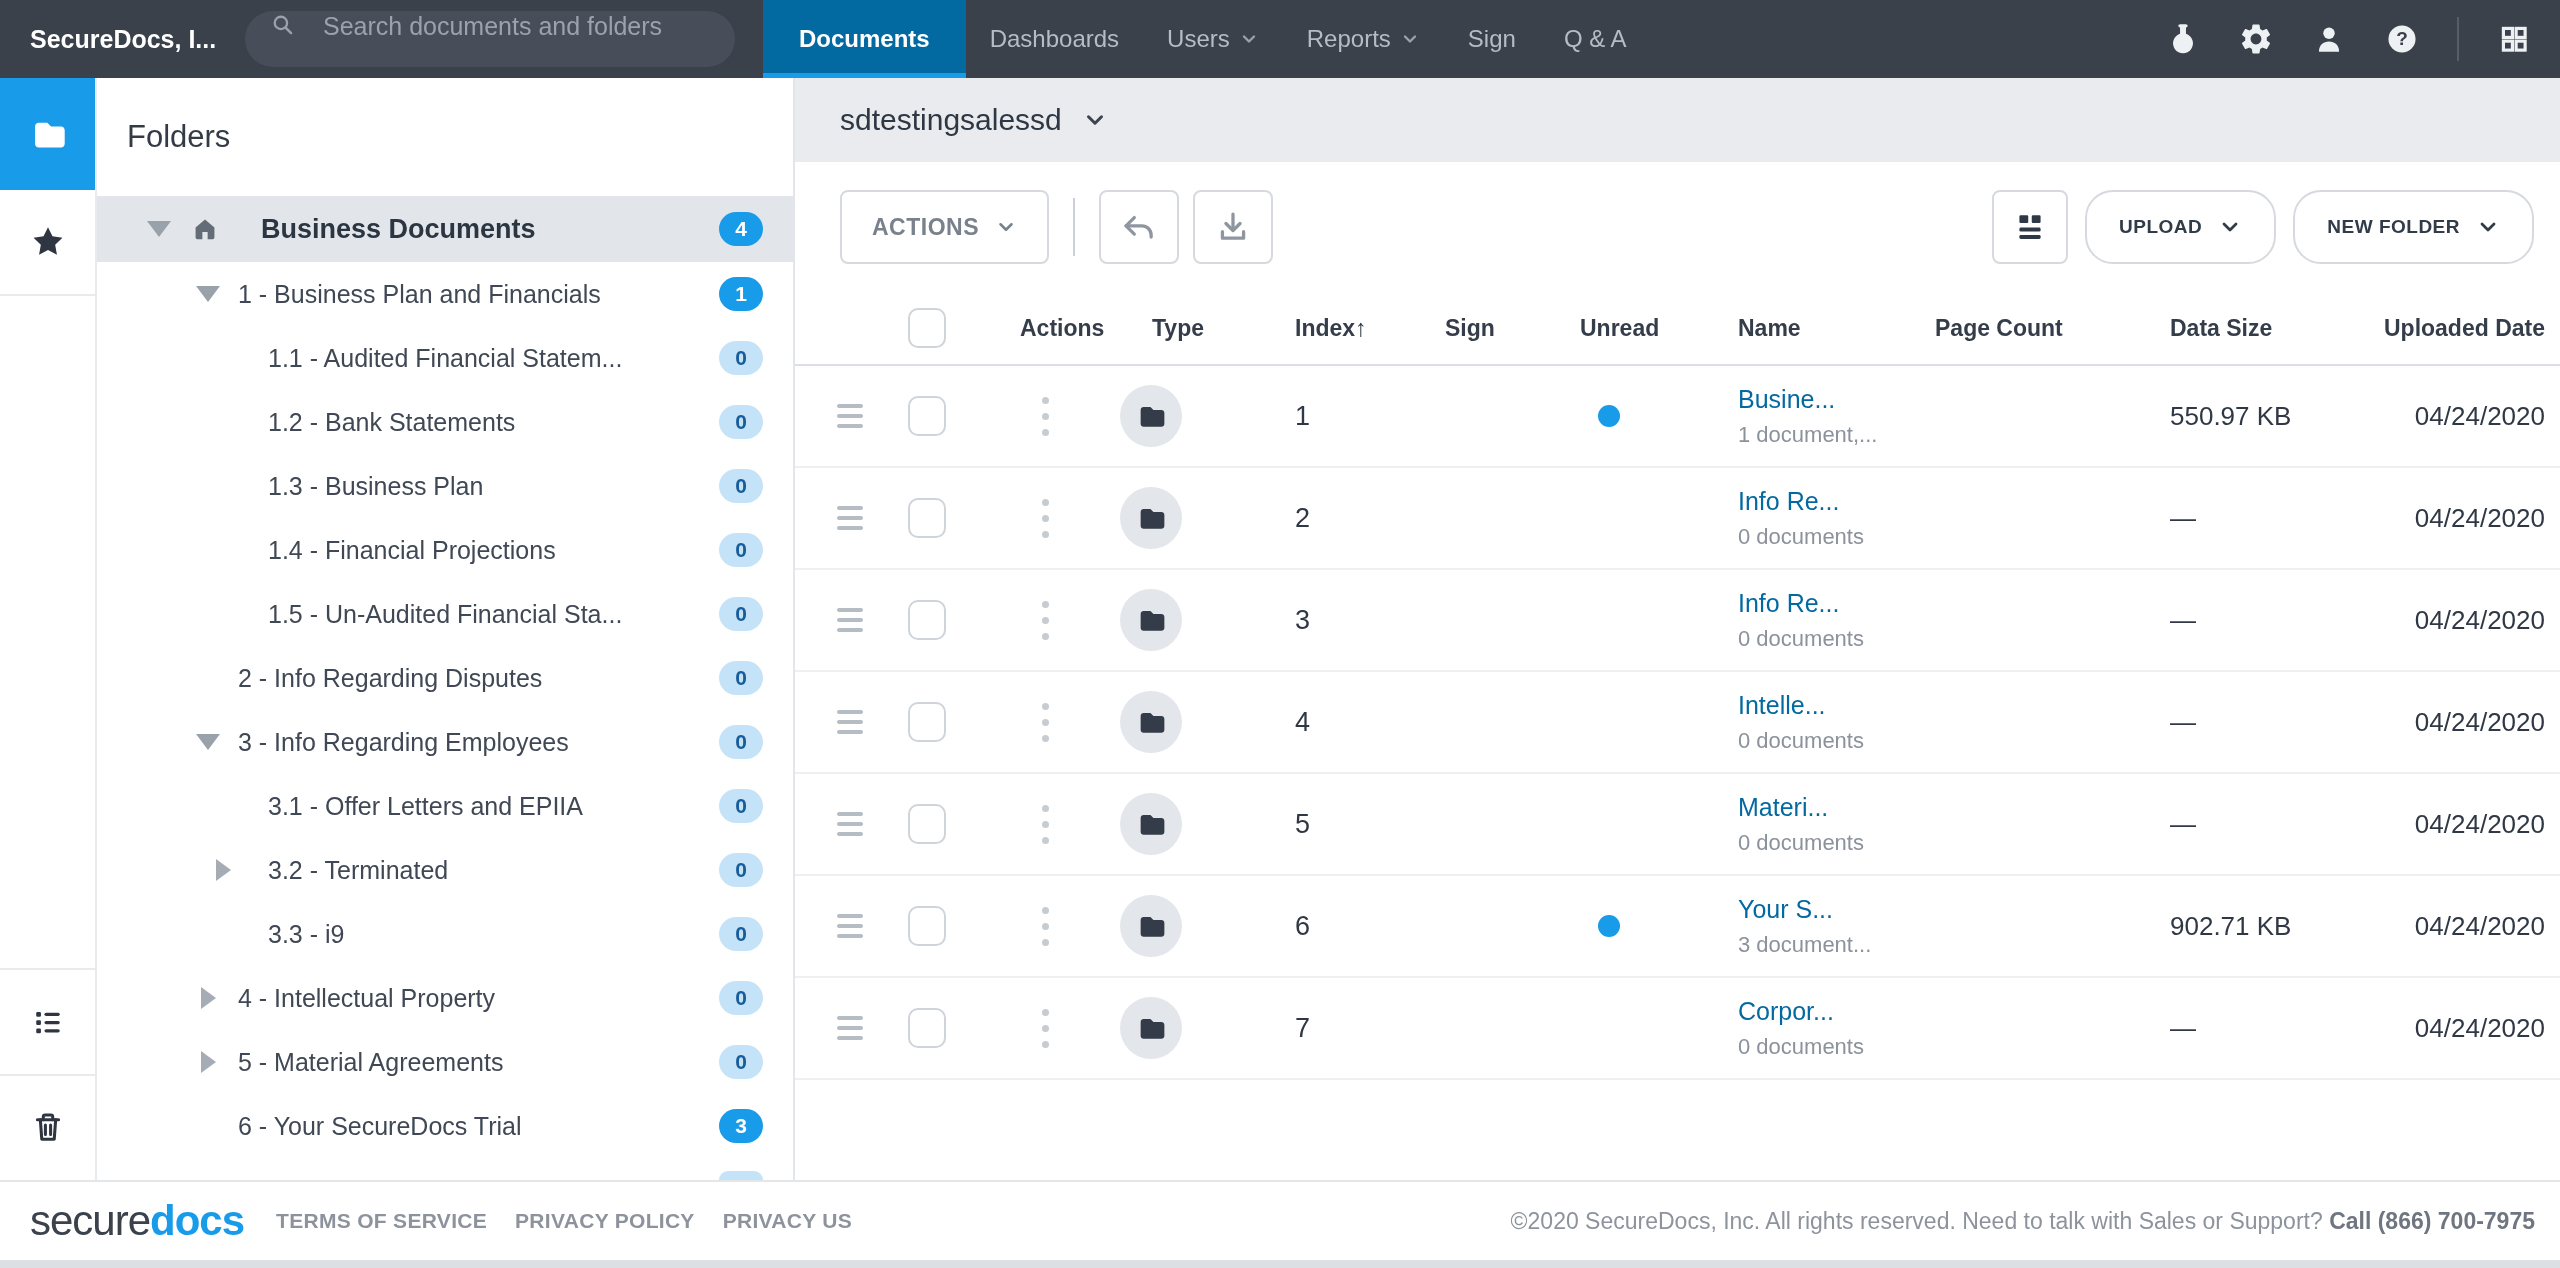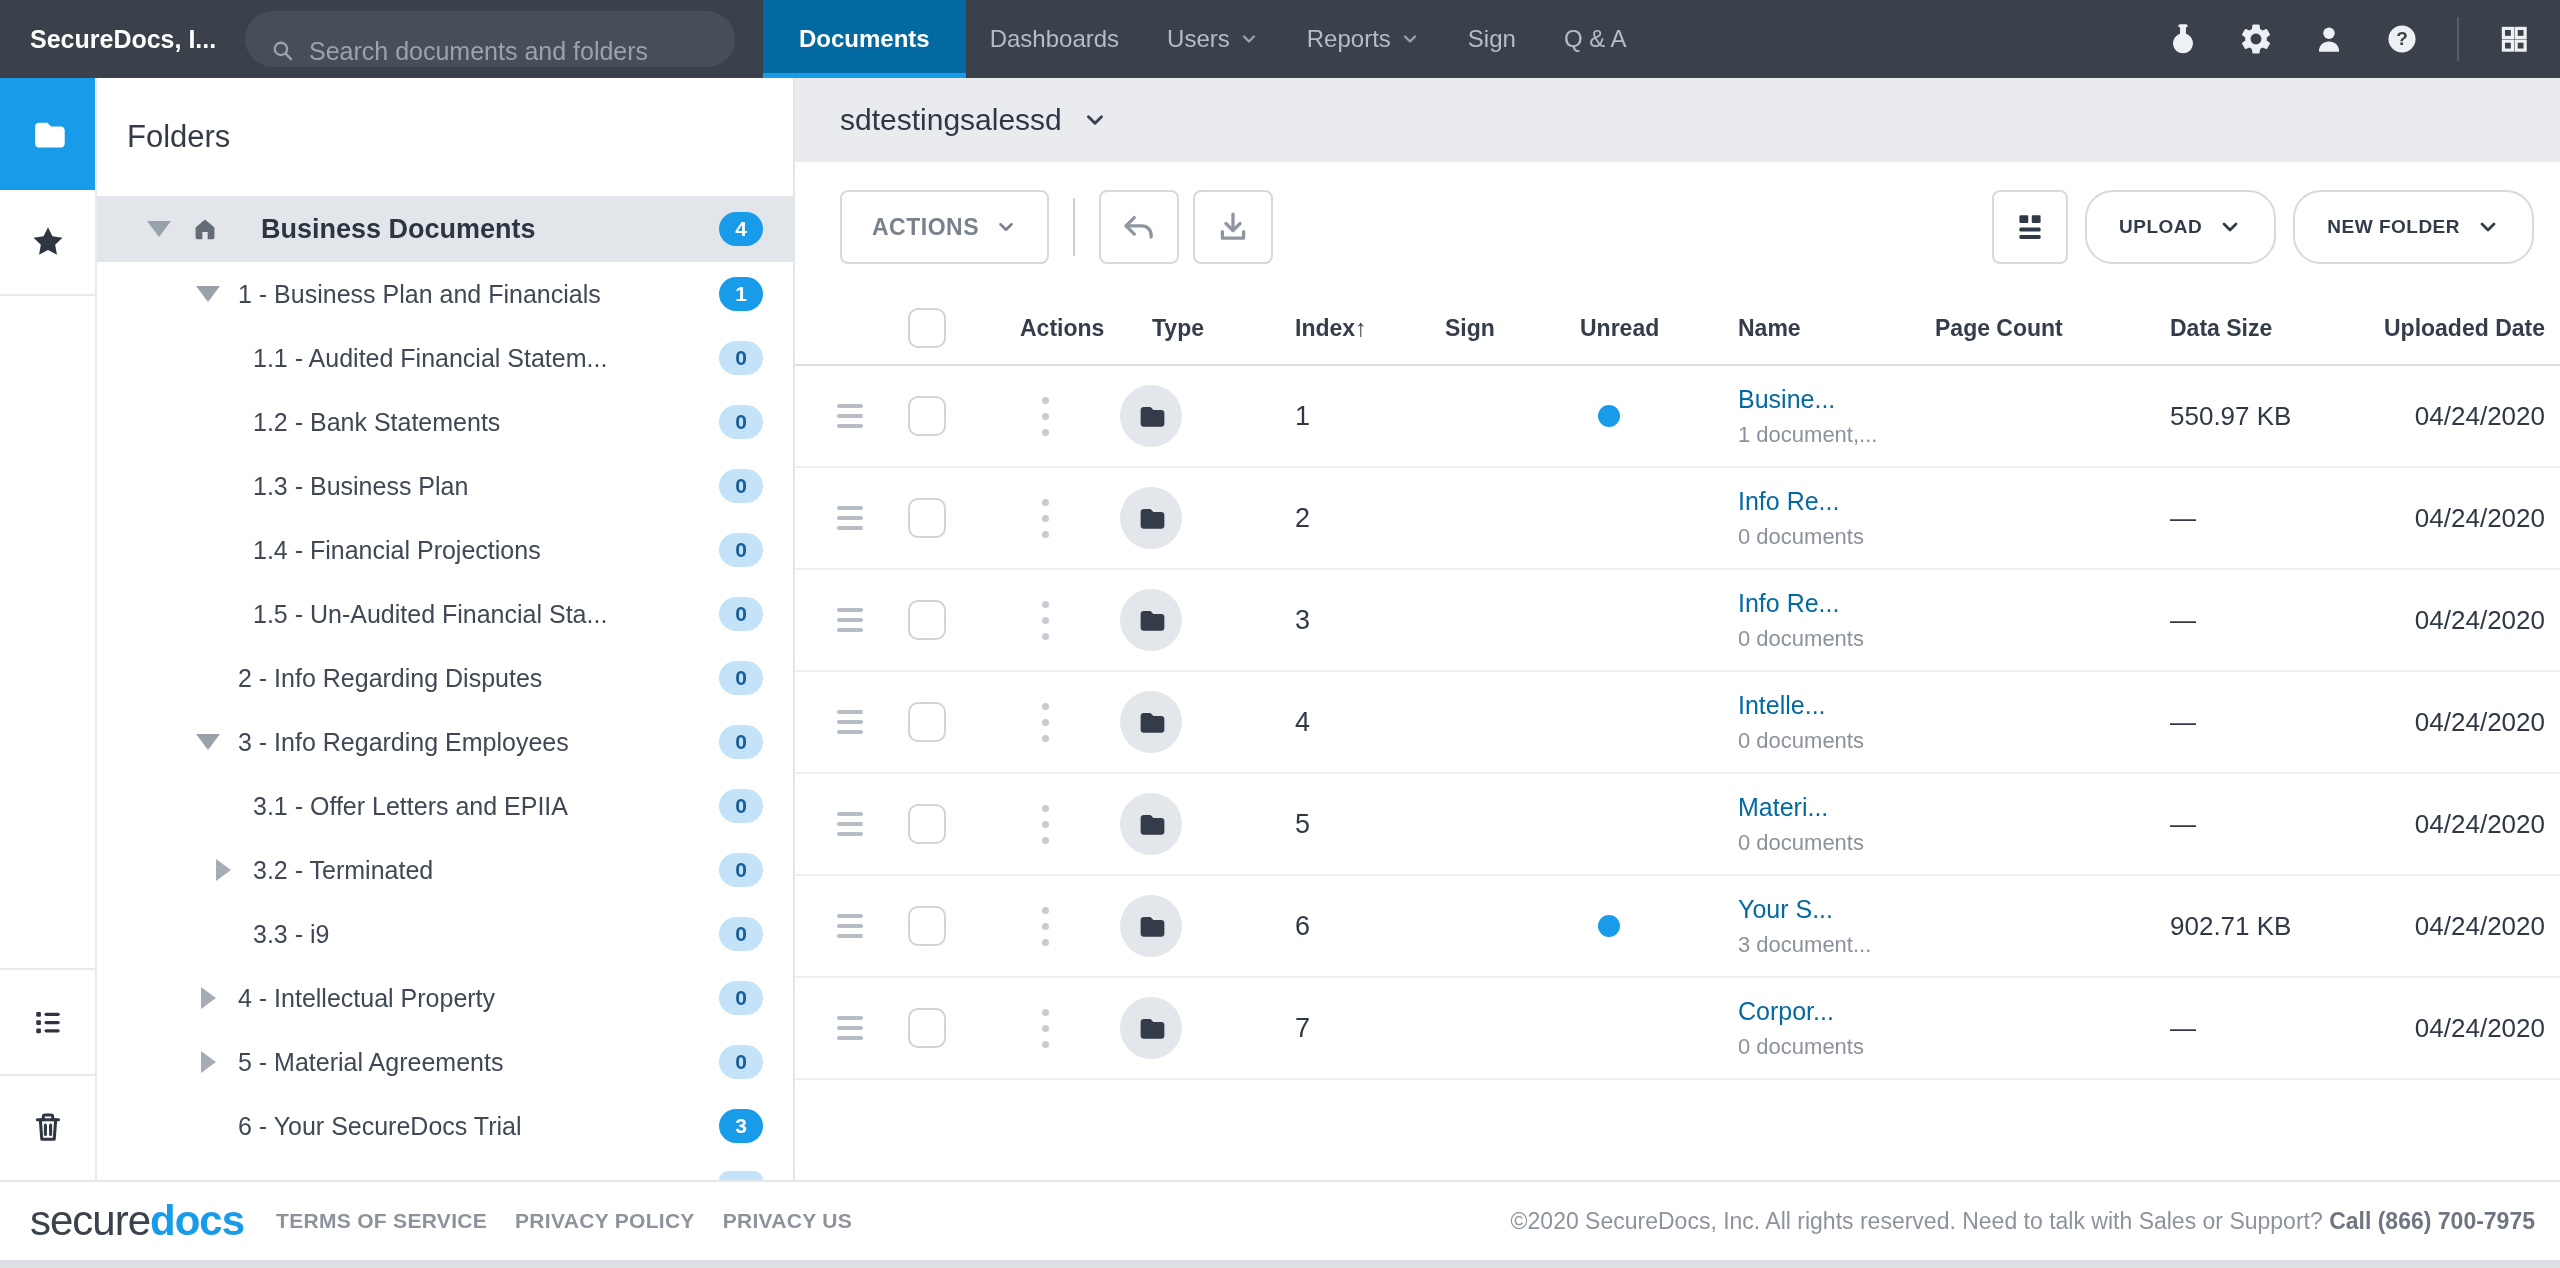--- a/index.html
+++ b/index.html
@@ -5,21 +5,21 @@
   html,body{margin:0;padding:0;background:#ffffff;}
   .screen{width:2560px;height:1268px;position:relative;overflow:hidden;
           font-family:"Liberation Sans",sans-serif;color:#333c49;background:#fff;}
 
   
   .topnav{height:78px;background:#3a414b;display:flex;align-items:stretch;}
   .brand{color:#ffffff;font-size:25px;font-weight:bold;display:flex;align-items:center;
          padding-left:30px;width:215px;flex:0 0 auto;white-space:nowrap;}
   .searchwrap{display:flex;align-items:center;flex:0 0 auto;}
   .searchbox{width:490px;height:56px;background:#474e59;border:none;border-radius:30px;
-             display:flex;align-items:flex-end;gap:8px;padding:0 24px;box-sizing:border-box;}
+             display:flex;align-items:flex-start;gap:22px;padding:0 24px;box-sizing:border-box;}
   .searchbox svg{flex:0 0 auto;color:#9aa2ad;}
   .searchbox input{background:transparent;border:none;outline:none;color:#cfd4da;
                    font-size:25px;width:100%;font-family:"Liberation Sans",sans-serif;}
   .searchbox input::placeholder{color:#9aa2ad;opacity:1;}
   .tabs{display:flex;align-items:stretch;margin-left:28px;}
   .tab{display:flex;align-items:center;padding:0 24px;color:#b6bcc4;font-size:24px;
        position:relative;cursor:pointer;white-space:nowrap;}
   .tab .navcaret{margin-left:9px;color:#9ba2ac;display:flex;}
   .tab.active{background:#0369a1;color:#ffffff;font-weight:bold;padding:0 36px;}
   .tab.active::after{content:"";position:absolute;left:0;right:0;bottom:0;height:5px;background:#189be9;}
@@ -50,21 +50,21 @@
              align-items:center;justify-content:center;}
   .ti .arrow.down::before{content:"";border-left:12px solid transparent;
        border-right:12px solid transparent;border-top:16px solid #99a1ab;}
   .ti .arrow.right::before{content:"";border-top:11px solid transparent;
        border-bottom:11px solid transparent;border-left:15px solid #a6acb4;}
   .ti .homeicon{color:#646c77;margin-right:40px;display:flex;}
   .ti .tlabel{font-size:25px;color:#3f4854;white-space:nowrap;overflow:hidden;}
   .ti.d0{padding-left:50px;height:66px;background:#e2e5e9;}
   .ti.d0 .tlabel{font-weight:bold;font-size:27px;color:#2c3542;}
   .ti.d1{padding-left:99px;}
-  .ti.d2{padding-left:114px;}
+  .ti.d2{padding-left:114px;gap:15px;}
   .badge{position:absolute;right:30px;top:50%;transform:translateY(-50%);
          min-width:44px;height:34px;border-radius:17px;display:flex;align-items:center;
          justify-content:center;font-size:21px;font-weight:bold;padding:0 6px;box-sizing:border-box;}
   .badge.solid{background:#189be9;color:#ffffff;}
   .badge.light{background:#c5e3f8;color:#1a5d9a;}
   .badge-sliver{position:absolute;bottom:0;right:30px;width:44px;height:9px;
                 border-radius:22px 22px 0 0;background:#c5e3f8;}
 
   
   .main{flex:1;display:flex;flex-direction:column;min-width:0;}

